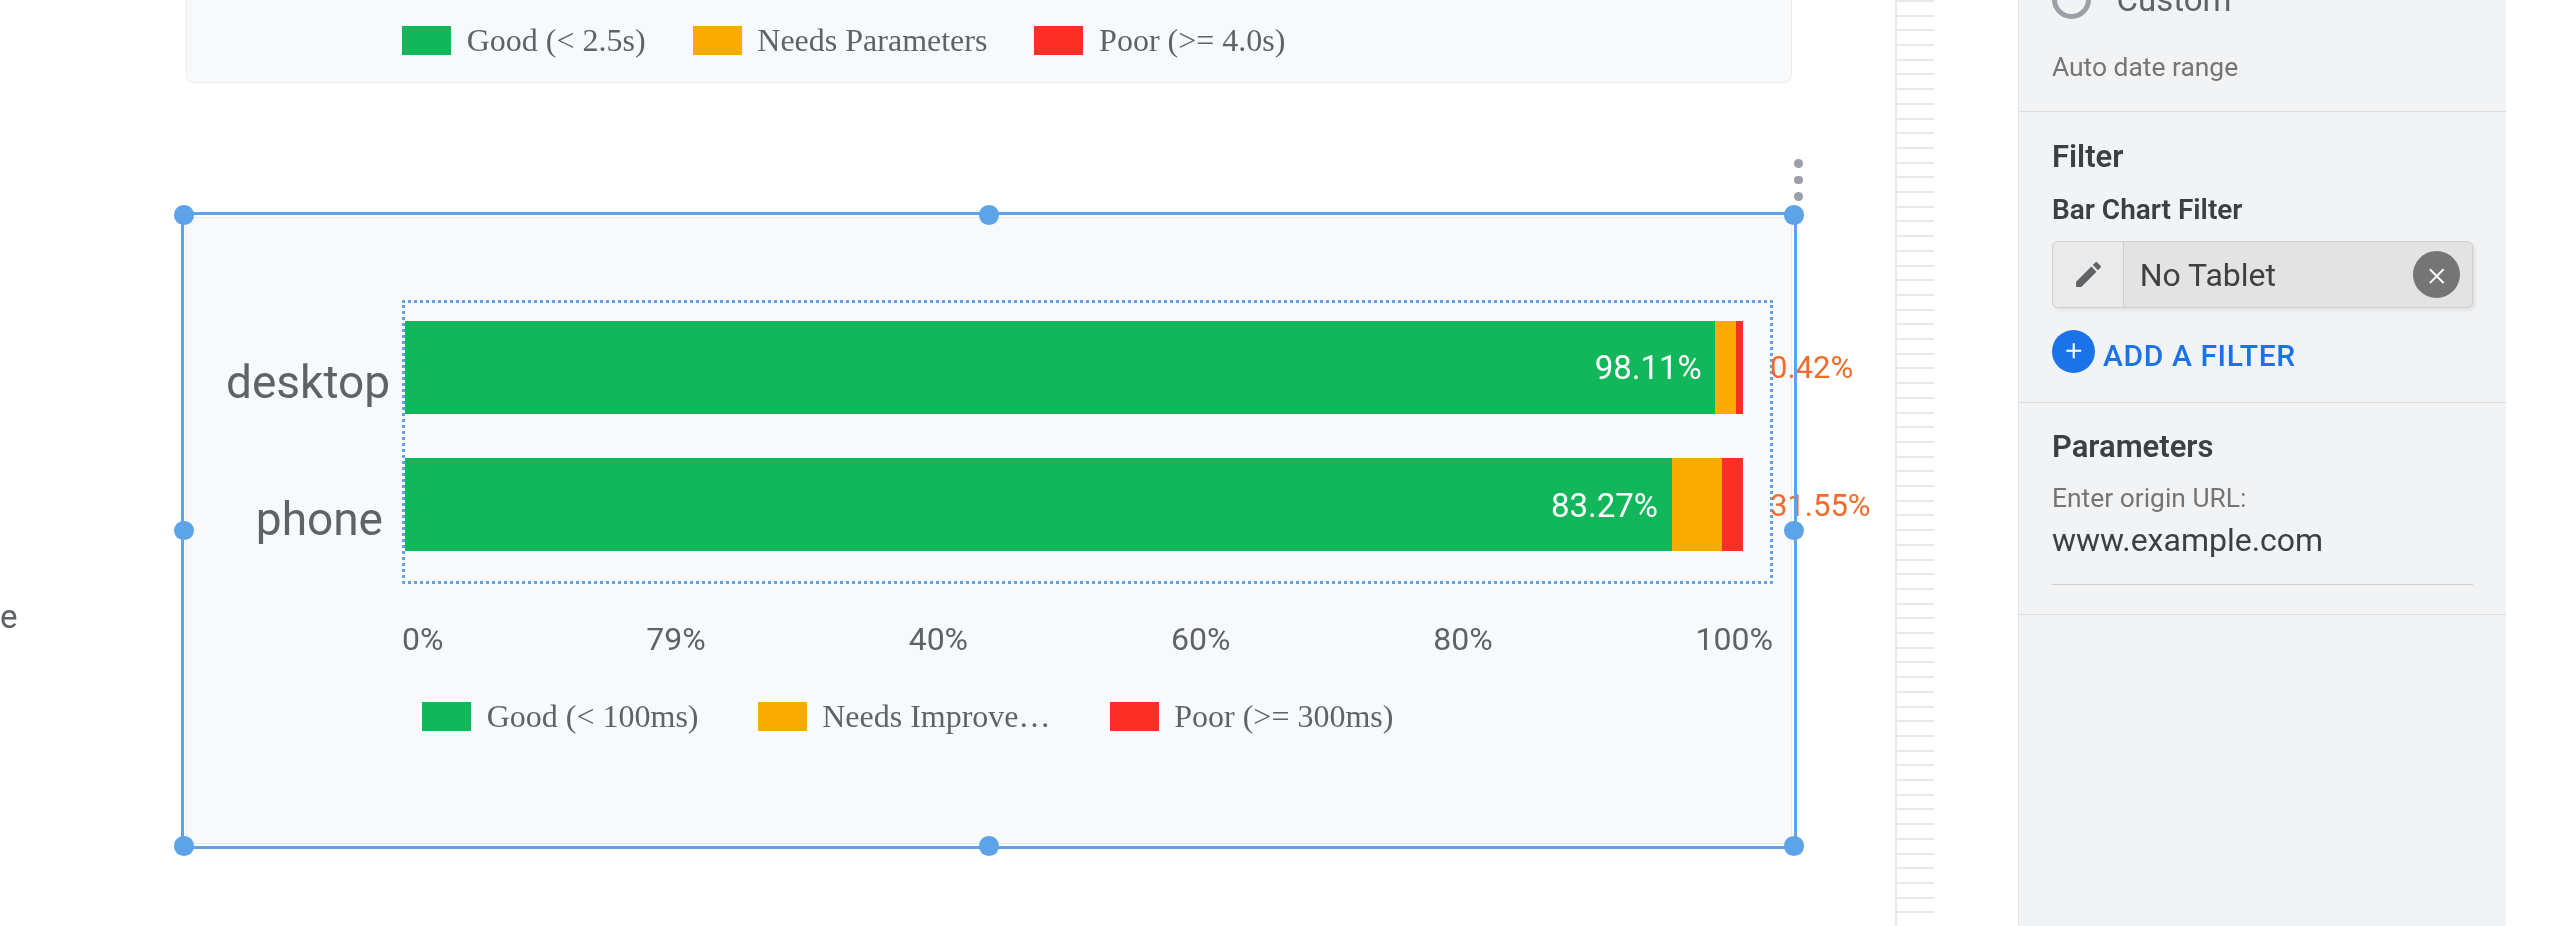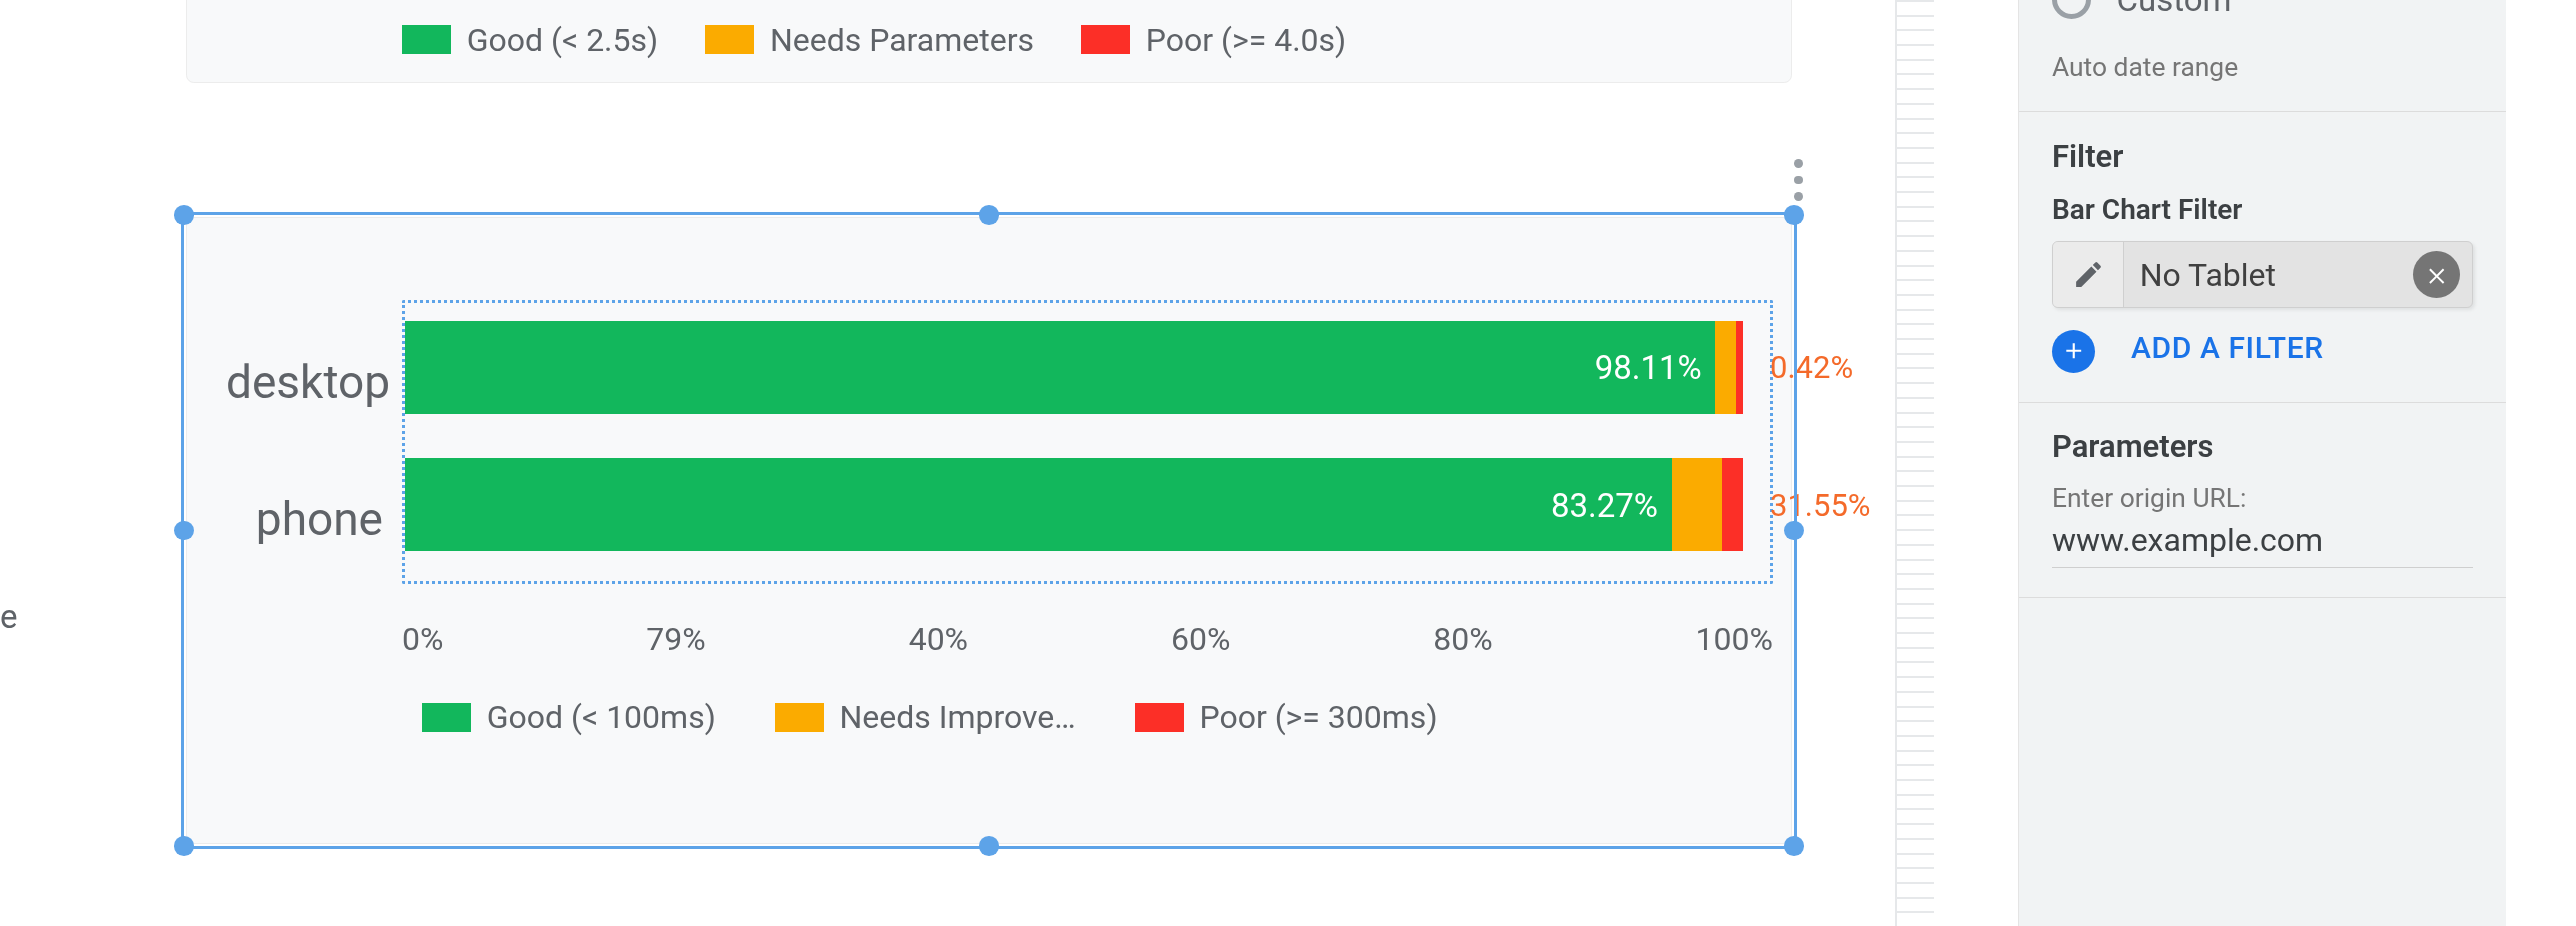--- a/index.html
+++ b/index.html
@@ -49,21 +49,21 @@
     border-radius: 7.8px;
     border: 1px solid #ececec;
     display: flex;
     align-items: flex-end;
     gap: 49px;
     padding: 0 0 23.5px 215px;
     font-size: 32px;
     color: #5f6368;
   }
   .legend-row { display:flex; align-items:center; gap:47px; }
-  .legend-item { display:flex; align-items:center; gap:15.7px; }
+  .legend-item { display:flex; align-items:center; gap:15.7px;font-family:Liberation Serif, serif; }
   .legend-swatch { width:49px; height:29px; }
   .sw-good  { background:#12b75c; }
   .sw-ni    { background:#fbab00; }
   .sw-poor  { background:#fc2f27; }
   
   .card2 {
     position: absolute;
     left: 186px;
     top: 217px;
     width: 1606px;
@@ -177,30 +177,30 @@
     background:#ebebeb;
     cursor:pointer;
   }
   .chip-label{flex:1;padding:0 15.7px;font-size:32px;color:#404040}
   .chip-close{
     width:47px;height:47px;border-radius:50%;background:#757575;
     margin-right:11.8px;display:flex;align-items:center;justify-content:center;
     cursor:pointer;
   }
   .add-filter{
-    display:flex;align-items:flex-start;gap:36px;margin-top:21.5px;cursor:pointer;
+    display:flex;align-items:flex-end;gap:8px;margin-top:21.5px;cursor:pointer;
   }
   .add-circle{
     width:43px;height:43px;border-radius:50%;background:#1a73e8;
     display:flex;align-items:center;justify-content:center;
   }
   .add-filter span.txt{color:#1a73e8;font-size:30px;letter-spacing:0.6px;font-weight:500}
   .param-value{
     font-size:32px;color:#3c4043;margin-top:7.8px;
-    border-bottom:1px solid #cfcfcf;padding-bottom:8px;
+    border-bottom:1px solid #cfcfcf;padding-bottom:25px;
     cursor:text;
   }
   svg{display:block}
 </style>
 </head>
 <body>
 
 <div class="stage">
   <div class="stray-e">e</div>
   <div class="ruler-edge"></div>

